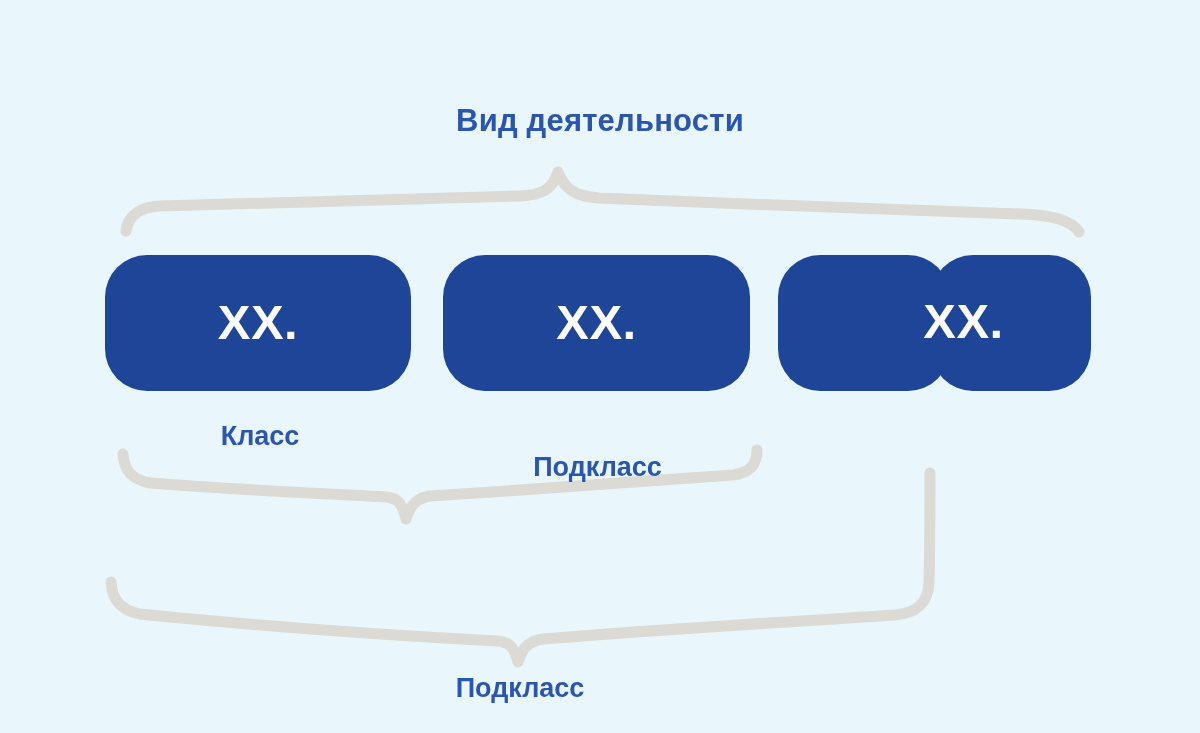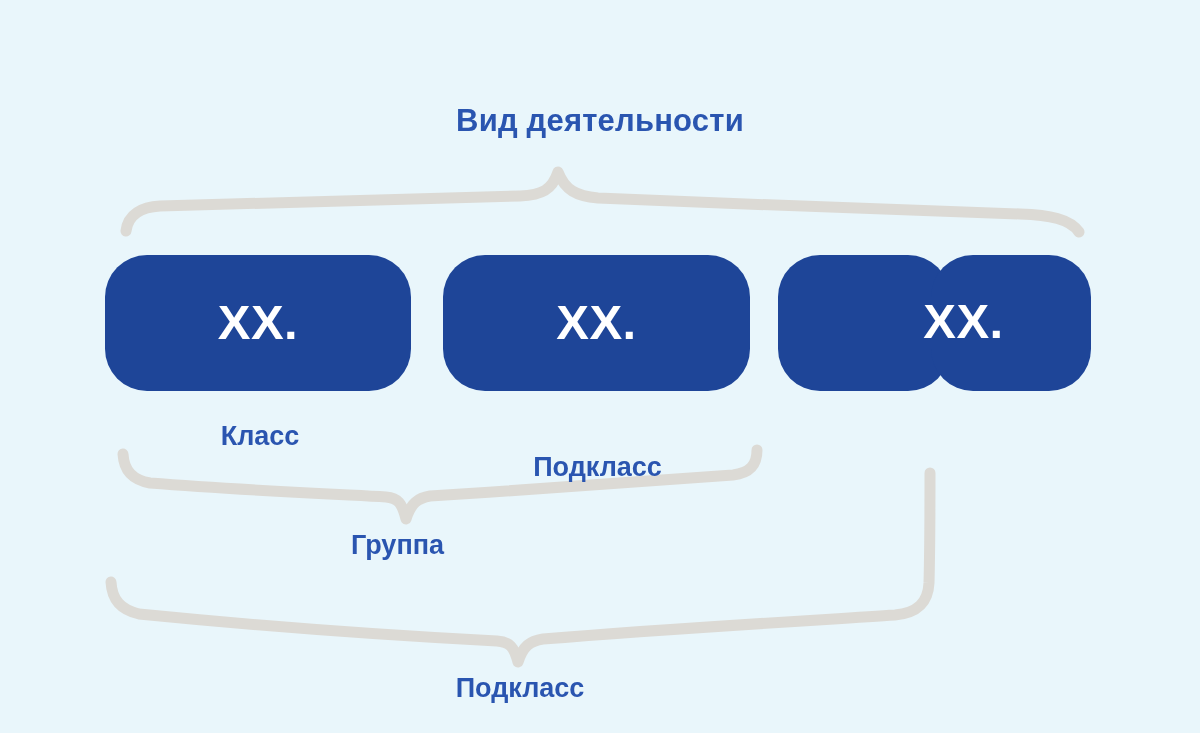--- a/index.html
+++ b/index.html
@@ -161,17 +161,16 @@
   <div class="group-slot">
     <div class="pill pill-left"></div>
     <div class="pill pill-right"></div>
     <span class="code-text">XX.</span>
   </div>
 
   <div class="level-label label-class">Класс</div>
 
   <div class="level-label label-subclass">Подкласс</div>
 
-  <div class="level-label label-group">Группа</div>
 
   <div class="level-label label-subgroup">Подкласс</div>
 
 </div>
 
 </body></html>

